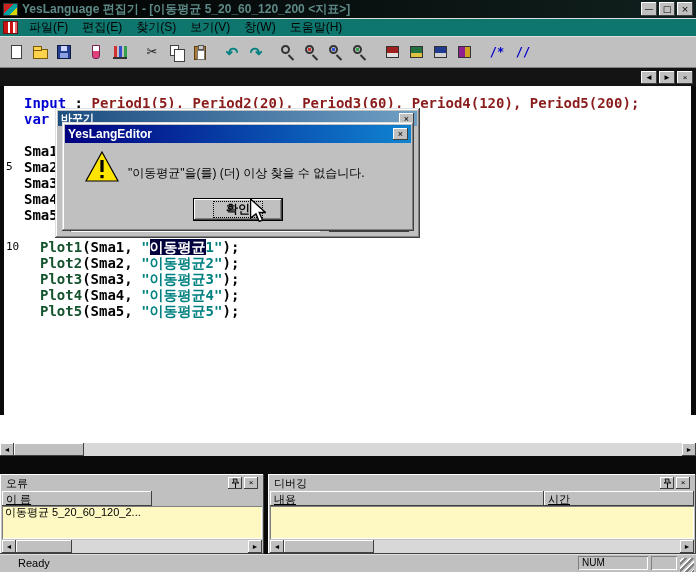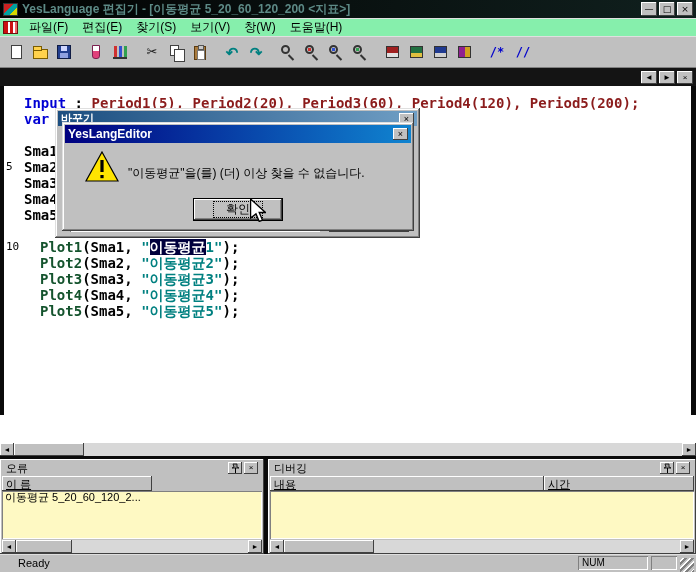--- a/index.html
+++ b/index.html
@@ -11,21 +11,21 @@
   .sunken-thin{box-shadow:inset 1px 1px 0 #808080,inset -1px -1px 0 #fff;}
 
   
   .titlebar{height:18px;background:linear-gradient(90deg,#020202,#10201e);display:flex;align-items:center;padding:0 3px;flex:none;}
   .app-icon{width:15px;height:13px;margin-right:4px;background:linear-gradient(135deg,#cc2222 0 40%,#00a0a0 40% 70%,#d8d800 70%);border:1px solid #333;}
   .title-text{color:#5d8a86;font-size:12px;font-weight:bold;white-space:nowrap;}
   .win-btns{display:flex;gap:2px;margin-left:auto;}
   .wbtn{width:16px;height:14px;background:#c0c0c0;border:none;font-size:9px;line-height:12px;padding:0;color:#000;font-family:"DejaVu Sans",sans-serif;}
 
   
-  .menubar{height:18px;background:#86efac;display:flex;align-items:center;padding:0 2px;flex:none;box-shadow:inset 0 1px 0 #dfdfdf;}
+  .menubar{height:18px;background:#0f766e;display:flex;align-items:center;padding:0 2px;flex:none;box-shadow:inset 0 1px 0 #dfdfdf;}
   .doc-icon{width:15px;height:13px;margin:0 4px 0 1px;background:linear-gradient(90deg,#cc1111 0 4px,#fff 4px 6px,#cc1111 6px 9px,#fff 9px 11px,#ee6666 11px);border:1px solid #701010;}
   .menu-item{font-size:12px;color:#000;padding:1px 7px;white-space:nowrap;}
 
   
   .toolbar{height:32px;background:#c0c0c0;display:flex;align-items:center;padding:2px 4px;flex:none;box-shadow:inset 0 1px 0 #dfdfdf,inset 0 -1px 0 #808080;}
   .tb-btn{width:24px;height:24px;background:#c0c0c0;border:none;display:flex;align-items:center;justify-content:center;padding:0;flex:none;}
   .tb-text{color:#0000cc;font-weight:bold;font-size:12px;font-family:"DejaVu Sans Mono",monospace;width:26px;}
   .tb-sep{width:8px;height:22px;flex:none;}
   .ic{display:inline-block;position:relative;}
   .ic-new{width:11px;height:14px;background:#fff;border:1px solid #404040;}
@@ -69,21 +69,21 @@
   .tk-pl{color:#000;}
   .tk-sel{color:#fff;background:#00003c;}
 
   
   .hscroll{height:13px;background:#c0c0c0;display:flex;align-items:stretch;flex:none;}
   .sbtn{width:14px;height:13px;background:#c0c0c0;border:none;font-size:7px;line-height:11px;padding:0;color:#000;flex:none;}
   .track{flex:1;background:#d8d8d8;position:relative;}
   .thumb{position:absolute;left:0;top:0;width:70px;height:13px;background:#c0c0c0;}
 
   
-  .panels{height:98px;flex:none;display:flex;gap:4px;background:#0a0a0a;padding-top:3px;}
+  .panels{height:98px;flex:none;display:flex;gap:4px;background:#0a0a0a;padding-top:18px;}
   .panel{background:#c0c0c0;display:flex;flex-direction:column;padding:1px 2px 1px 2px;}
   .panel-errors{width:264px;flex:none;}
   .panel-debug{flex:1;}
   .panel-header{height:16px;display:flex;align-items:center;font-size:11px;padding:0 4px;flex:none;}
   .phbtn{width:14px;height:12px;background:#c0c0c0;border:none;font-size:8px;line-height:10px;padding:0;margin-left:2px;display:flex;align-items:center;justify-content:center;}
   .cols{height:15px;display:flex;flex:none;text-decoration:underline;}
   .col{font-size:11px;padding:1px 4px;background:#c0c0c0;white-space:nowrap;overflow:hidden;}
   .col-name{width:150px;flex:none;}
   .col-grow{flex:1;}
   .list{flex:1;background:#fef9c3;font-size:11px;overflow:hidden;}
@@ -105,21 +105,21 @@
   .replace .dtitle{height:15px;font-size:11px;background:linear-gradient(90deg,#1c4e80,#6f9ec4);}
   .msgbox .dtitle{height:18px;font-size:12px;background:linear-gradient(90deg,#000080,#1084d0);}
   .dbtn{width:15px;height:12px;background:#c0c0c0;border:none;font-size:9px;line-height:10px;padding:0;margin-left:2px;color:#000;}
   .rbody{position:relative;height:calc(100% - 15px);overflow:hidden;}
   .redit{position:absolute;left:12px;top:70px;width:250px;height:36px;background:#fff;}
   .rbtn{position:absolute;right:8px;top:74px;width:80px;height:32px;background:#c0c0c0;}
   .mbody{position:relative;height:calc(100% - 18px);}
   .warn{position:absolute;left:20px;top:8px;}
   .mtext{position:absolute;left:63px;top:22px;font-size:12px;color:#000;white-space:nowrap;}
   .okbtn{position:absolute;left:128px;top:55px;width:90px;height:23px;background:#c0c0c0;border:1px solid #000;box-shadow:inset -1px -1px 0 #404040,inset 1px 1px 0 #fff,inset -2px -2px 0 #808080;font-size:12px;padding:0;color:#000;}
-  .oklabel{display:inline-block;padding:0 12px;border:1px dotted #000;line-height:15px;}
+  .oklabel{display:inline-block;padding:0 12px;border:1px dotted #000;line-height:15px;font-weight:bold;}
   .cursor{position:absolute;left:250px;top:199px;z-index:30;}
 </style>
 </head>
 <body>
 
 <div class="app">
 
   <div class="titlebar">
     <span class="app-icon"></span>
     <span class="title-text">YesLanguage 편집기 - [이동평균 5_20_60_120_200 &lt;지표&gt;]</span>

